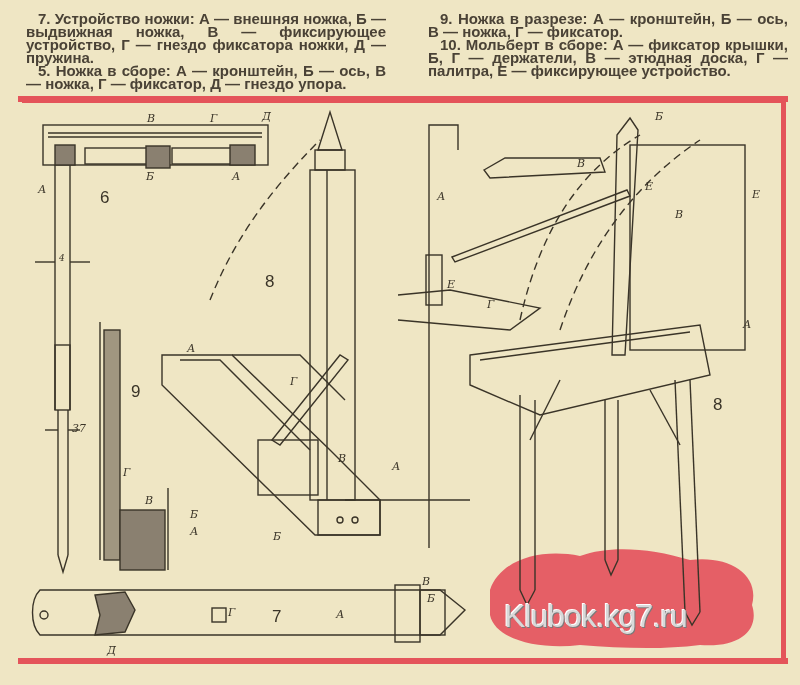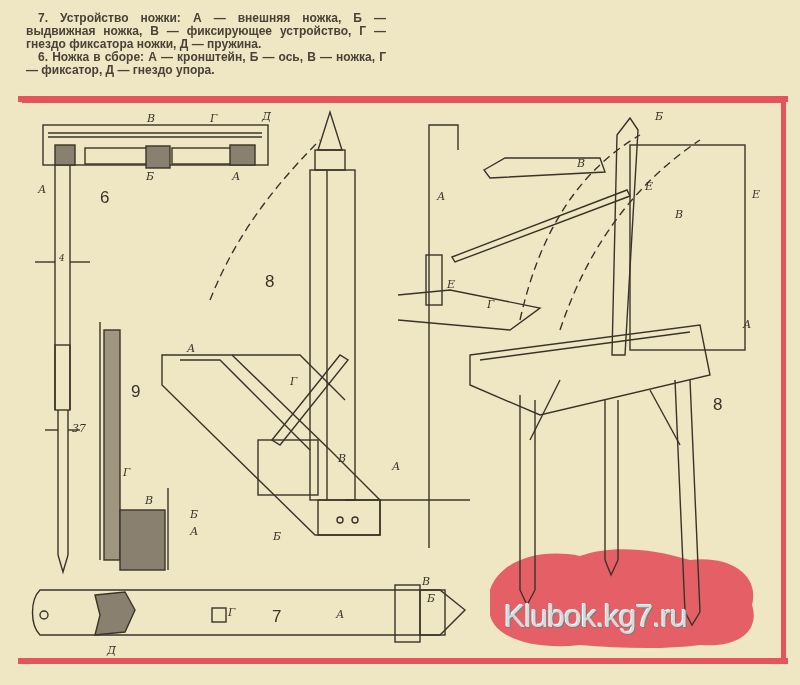--- a/index.html
+++ b/index.html
@@ -1,36 +1,38 @@
 <!DOCTYPE html>
 <html><head>
 <meta charset="utf-8">
 <style>
   html,body{margin:0;padding:0;}
   body{width:800px;height:685px;background:#efe6c4;position:relative;overflow:hidden;font-family:"Liberation Sans",sans-serif;color:#3a3428;}
-  .caption-col{position:absolute;top:12px;font-size:12px;line-height:13px;font-weight:bold;color:#4a4236;text-align:justify;}
+  .caption-col{position:absolute;top:12px;font-size:15px;line-height:13px;font-weight:bold;color:#4a4236;text-align:justify;}
   .caption-col p{margin:0;text-indent:12px;}
   #col-left{left:26px;width:360px;}
   #col-right{left:428px;width:360px;}
   .frame{position:absolute;left:22px;top:98px;width:764px;height:565px;border:5px solid #e4545a;border-left:none;box-sizing:border-box;}
   .frame-top{position:absolute;left:18px;top:96px;width:770px;height:6px;background:#e4545a;}
   .frame-bottom{position:absolute;left:18px;top:658px;width:770px;height:6px;background:#e4545a;}
   svg.drawing{position:absolute;left:0;top:0;}
   .lbl{position:absolute;font-family:"DejaVu Serif",serif;font-style:italic;font-size:11px;color:#3a3428;}
   .fignum{position:absolute;font-family:"Liberation Sans",sans-serif;font-size:17px;color:#3a3428;}
   .watermark{position:absolute;left:504px;top:598px;font-family:"Liberation Sans",sans-serif;font-size:32px;color:#d9d9d9;letter-spacing:-1px;text-shadow:1px 1px 0 #7a7a7a,-1px -1px 0 #ffffff;}
 </style>
 </head>
 <body>
 
 <div id="col-left" class="caption-col">
   <p>7. Устройство ножки: А — внешняя ножка, Б — выдвижная ножка, В — фиксирующее устройство, Г — гнездо фиксатора ножки, Д — пружина.</p>
-  <p>6. Ножка в сборе: А — кронштейн, Б — ось, В — ножка, Г — фиксатор, Д — гнездо упора.</p>
+  <p>5. Ножка в сборе: А — кронштейн, Б — ось, В — ножка, Г — фиксатор, Д — гнездо упора.</p>
 </div>
 <div id="col-right" class="caption-col">
+  <p>9. Ножка в разрезе: А — кронштейн, Б — ось, В — ножка, Г — фиксатор.</p>
+  <p>10. Мольберт в сборе: А — фиксатор крышки, Б, Г — держатели, В — этюдная доска, Г — палитра, Е — фиксирующее устройство.</p>
 </div>
 
 <div class="frame-top"></div>
 <div class="frame"></div>
 <div class="frame-bottom"></div>
 
 <svg class="drawing" width="800" height="685">
 
   <path d="M490,590 C500,560 540,548 580,556 C610,545 650,548 690,560 C730,555 760,575 752,605 C760,630 740,648 700,645 C660,650 620,648 580,645 C540,650 495,640 490,615 Z" fill="#e3505c" opacity="0.9"></path>
 

